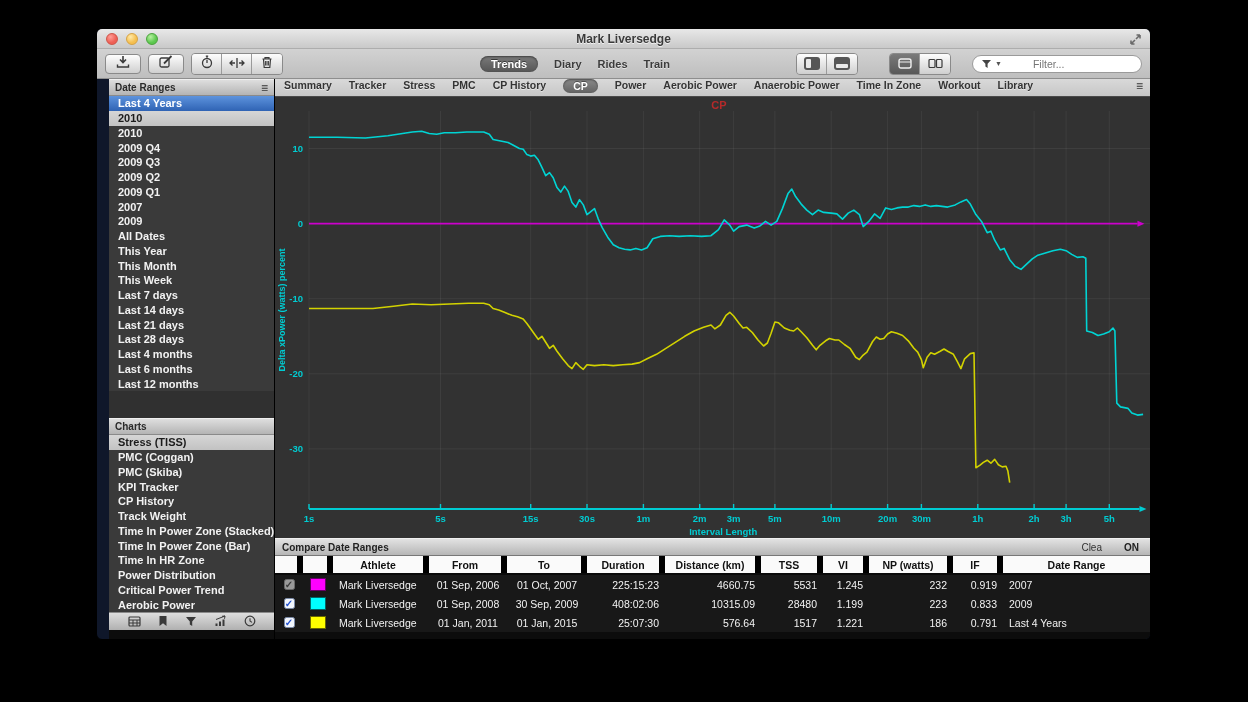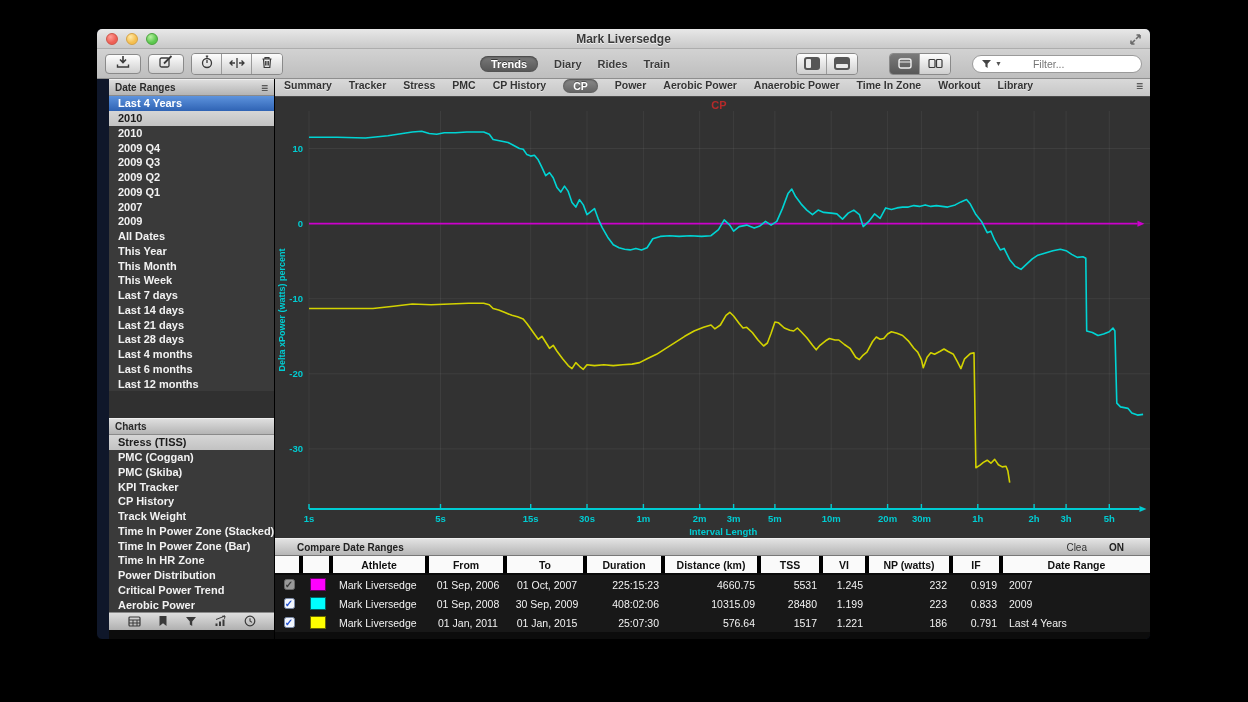--- a/index.html
+++ b/index.html
@@ -71,29 +71,29 @@
             display:flex; align-items:flex-start; gap:17px; padding:0 9px; flex:0 0 auto; position:relative; }
   .tab { font-size:10.5px; font-weight:bold; color:#343434; text-shadow:0 1px 0 rgba(255,255,255,.5); }
   .tab.active { background:linear-gradient(#8b8b8b,#636363); color:#fff; text-shadow:0 -1px 0 rgba(0,0,0,.4);
                 padding:1px 10px; border-radius:8px; box-shadow:inset 0 1px 2px rgba(0,0,0,.45); }
   .tab-burger { position:absolute; right:7px; font-size:12px; color:#333; font-weight:bold; }
 
   .chart-area { height:441px; background:#323232; position:relative; flex:0 0 auto; }
 
   
   .cmp-head { height:18px; background:linear-gradient(#e2e2e2,#b6b6b6); border-top:1px solid #f0f0f0;
-              border-bottom:1px solid #777; display:flex; align-items:center; padding:0 22px; flex:0 0 auto; }
+              border-bottom:1px solid #777; display:flex; align-items:center; padding:0 7px; flex:0 0 auto; }
   .cmp-title { font-size:10px; font-weight:bold; color:#222; flex:1; }
   .cmp-clear { font-size:10px; color:#333; margin-right:22px; }
   .cmp-on { font-size:10px; font-weight:bold; color:#222; margin-right:4px; }
 
   .grid-row { display:grid; grid-template-columns:28px 30px 96px 78px 80px 78px 96px 62px 46px 84px 50px 1fr; }
   .thead { height:19px; background:#fafafa; border-bottom:2px solid #0a0a0a; flex:0 0 auto; }
   .thead .th { font-size:10.5px; font-weight:bold; color:#111; display:flex; align-items:center; justify-content:center;
-               border-right:4px solid #000000; overflow:hidden; white-space:nowrap; }
+               border-right:6px solid #000000; overflow:hidden; white-space:nowrap; }
   .thead .th:last-child { border-right:none; }
   .tbody { background:#181818; }
   .trow { height:19px; align-items:center; font-size:10.5px; color:#f2f2f2; }
   .cell { padding:0 6px; white-space:nowrap; overflow:hidden; }
   .cell.r { text-align:right; } .cell.c { text-align:center; } .cell.l { text-align:left; }
   .cbwrap { display:flex; justify-content:center; }
   .cb { width:11px; height:11px; border-radius:2.5px; display:flex; align-items:center; justify-content:center;
         font-size:10px; font-weight:bold; line-height:1; }
   .cb.gray { background:#9a9a9a; border:1px solid #6a6a6a; color:#3a3a3a; }
   .cb.blue { background:#f2f6fd; border:1px solid #7a8aa8; color:#1f4fd0; }

